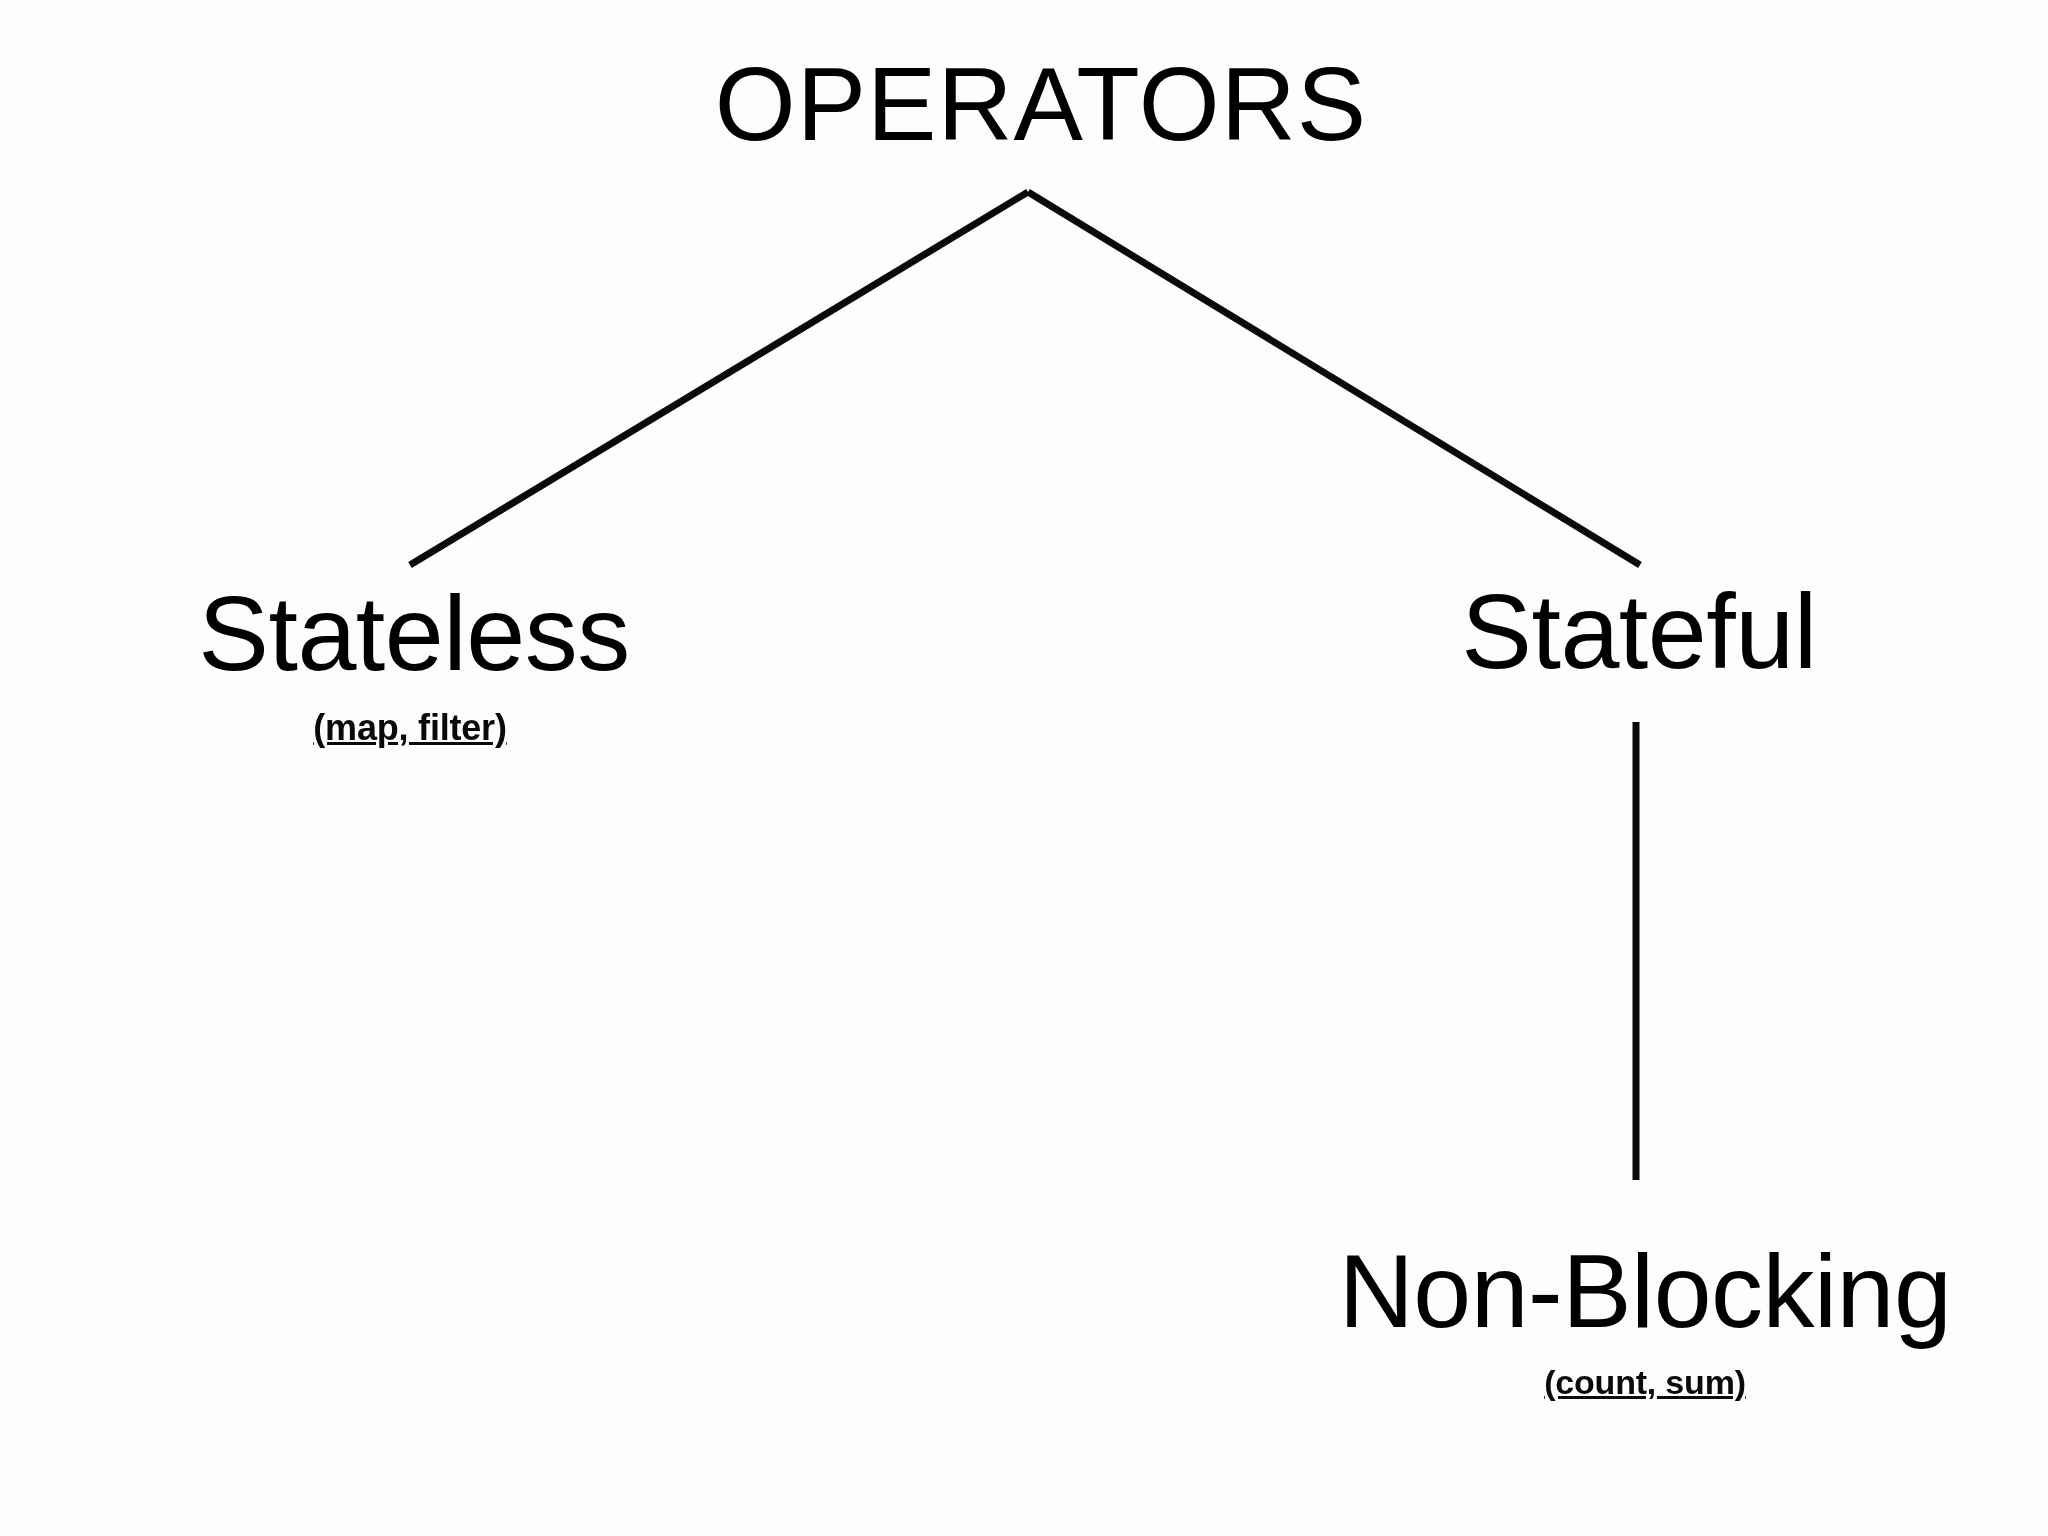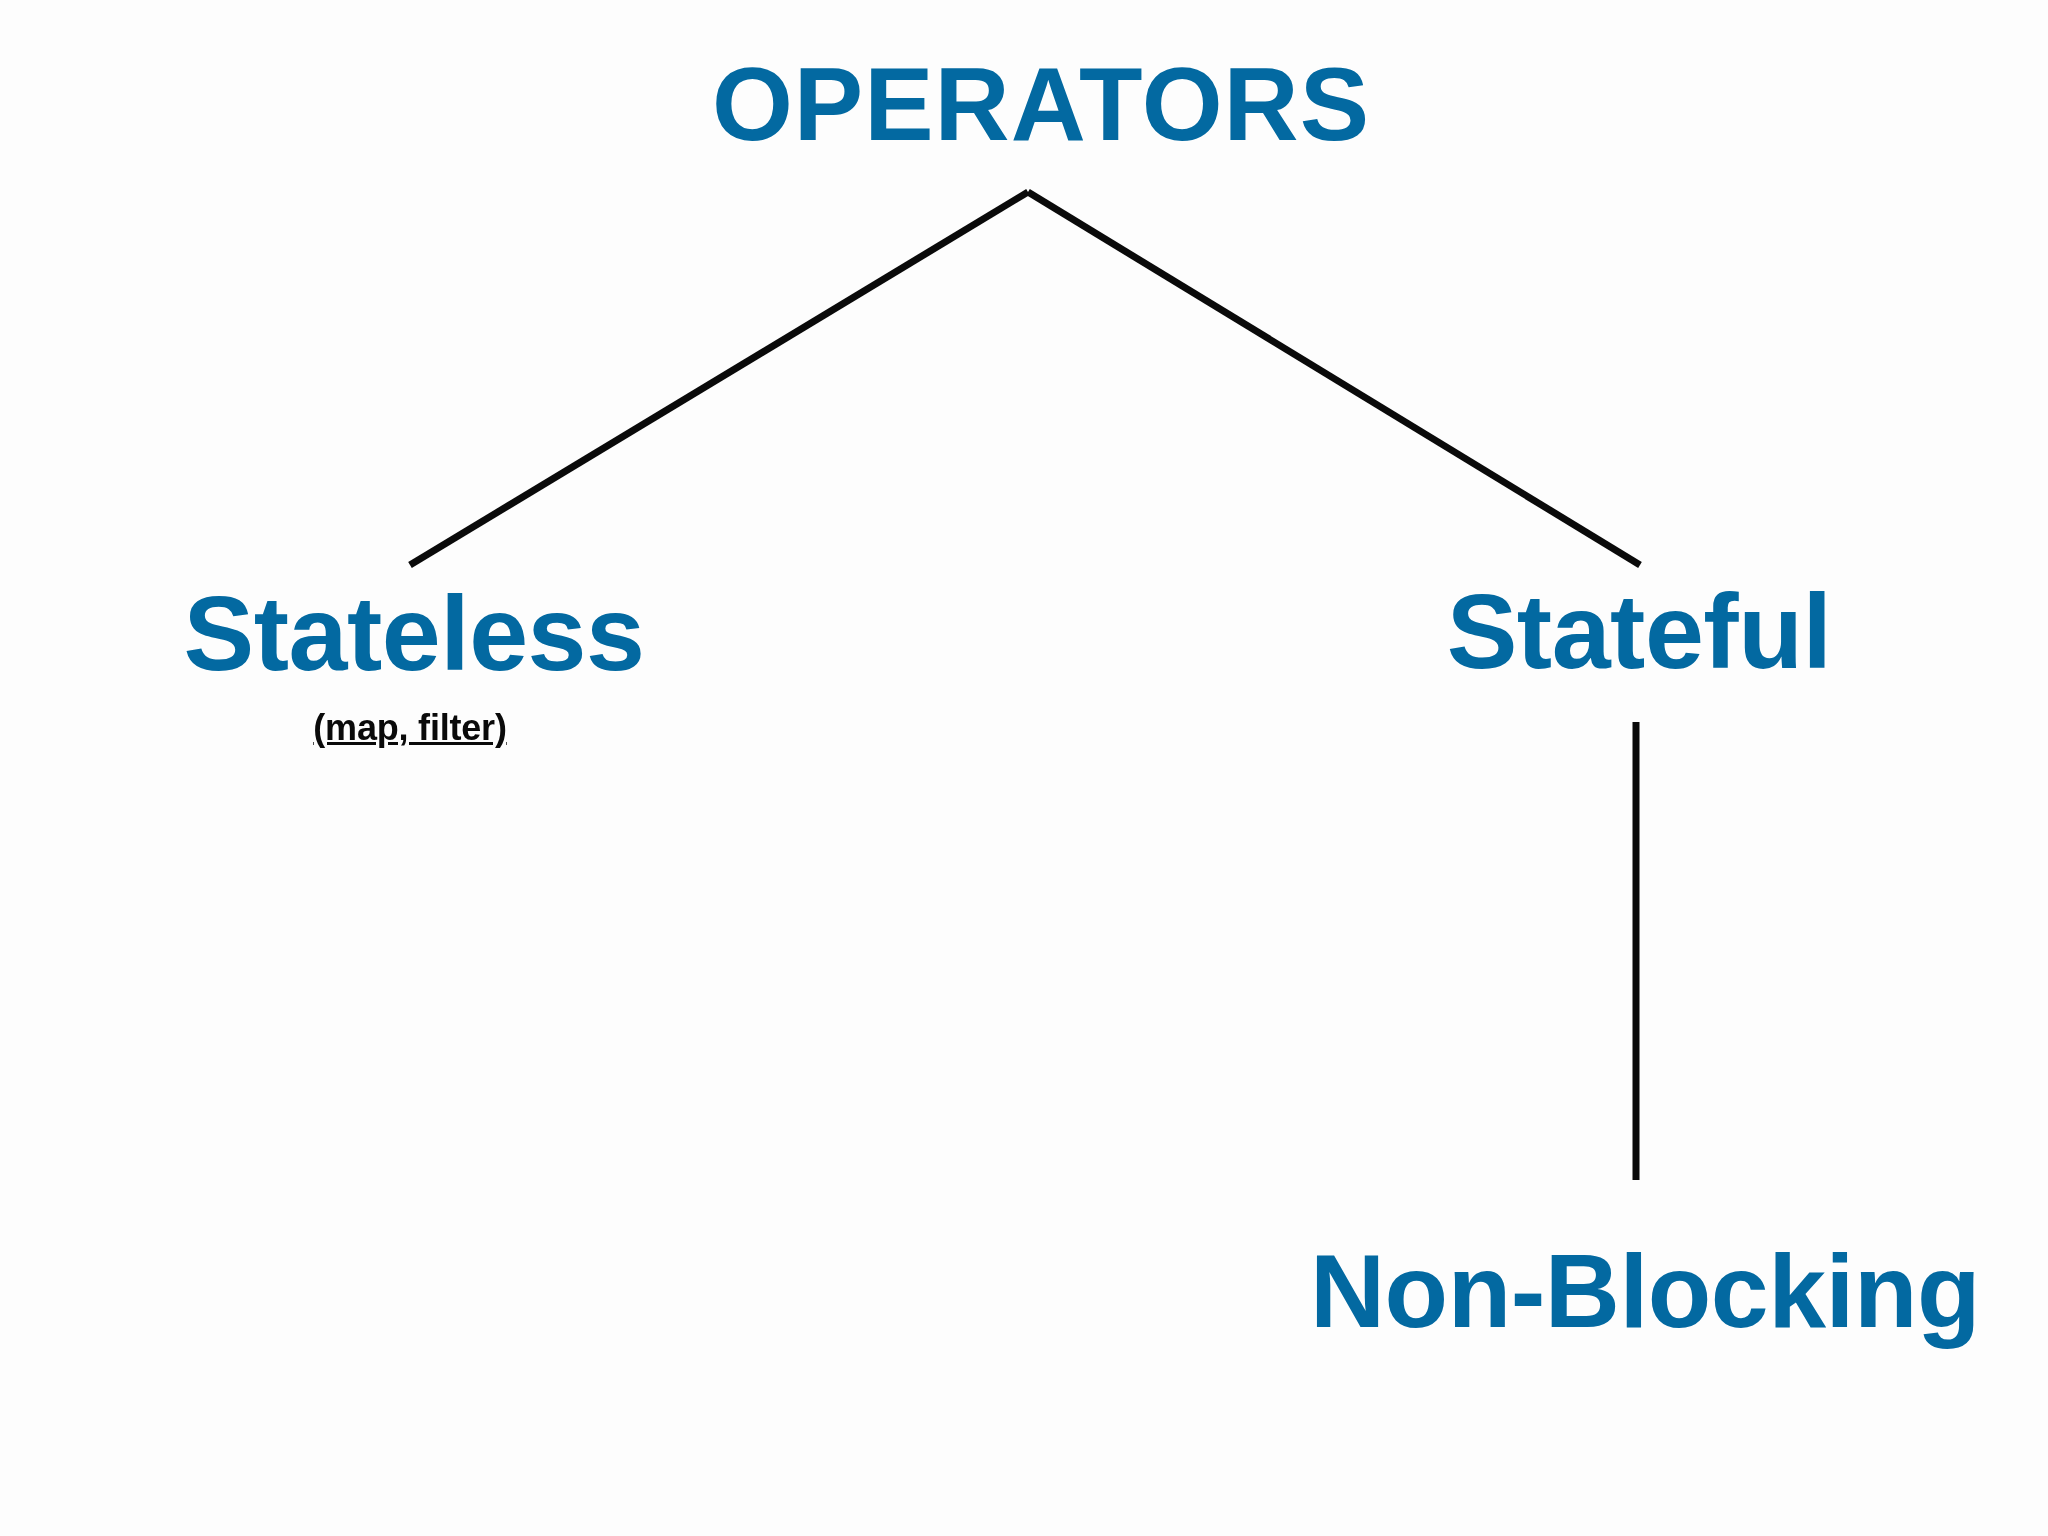--- a/index.html
+++ b/index.html
@@ -29,23 +29,23 @@
     height: 1536px;
     pointer-events: none;
   }
   .node {
     position: absolute;
     text-align: center;
     white-space: nowrap;
     line-height: 1;
   }
   .node-title {
-    font-weight: bold;
+    font-weight: normal;
     letter-spacing: -0.5px;
-    color: #0369a1;
+    color: #000000;
     line-height: 1;
   }
   .node-subtitle {
     font-weight: bold;
     color: #0a0a0a;
     line-height: 1;
     letter-spacing: -0.2px;
     text-decoration: underline;
   }
 
@@ -124,15 +124,16 @@
     <div class="node-title">Stateless</div>
     <div class="node-subtitle">(map, filter)</div>
   </div>
 
   <div class="node" id="node-stateful">
     <div class="node-title">Stateful</div>
   </div>
 
   <div class="node" id="node-nonblocking">
     <div class="node-title">Non-Blocking</div>
+    <div class="node-subtitle">(count, sum)</div>
   </div>
 
 </div>
 
 </body></html>

